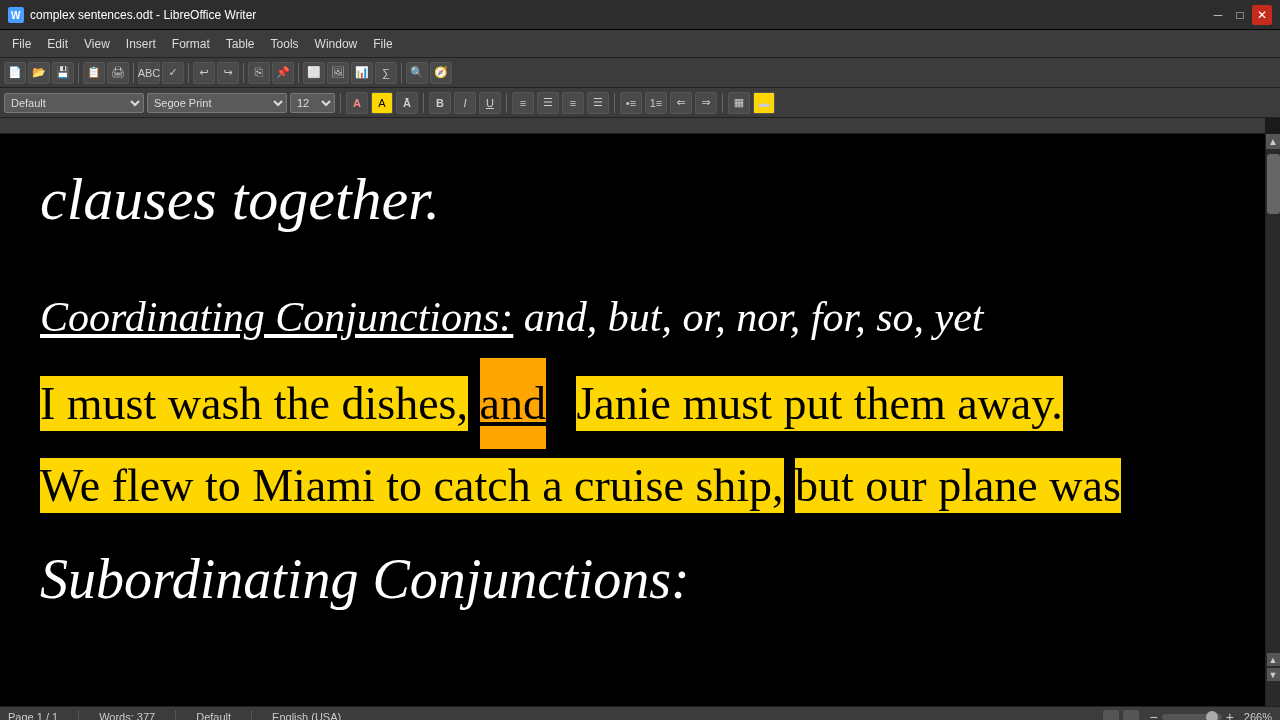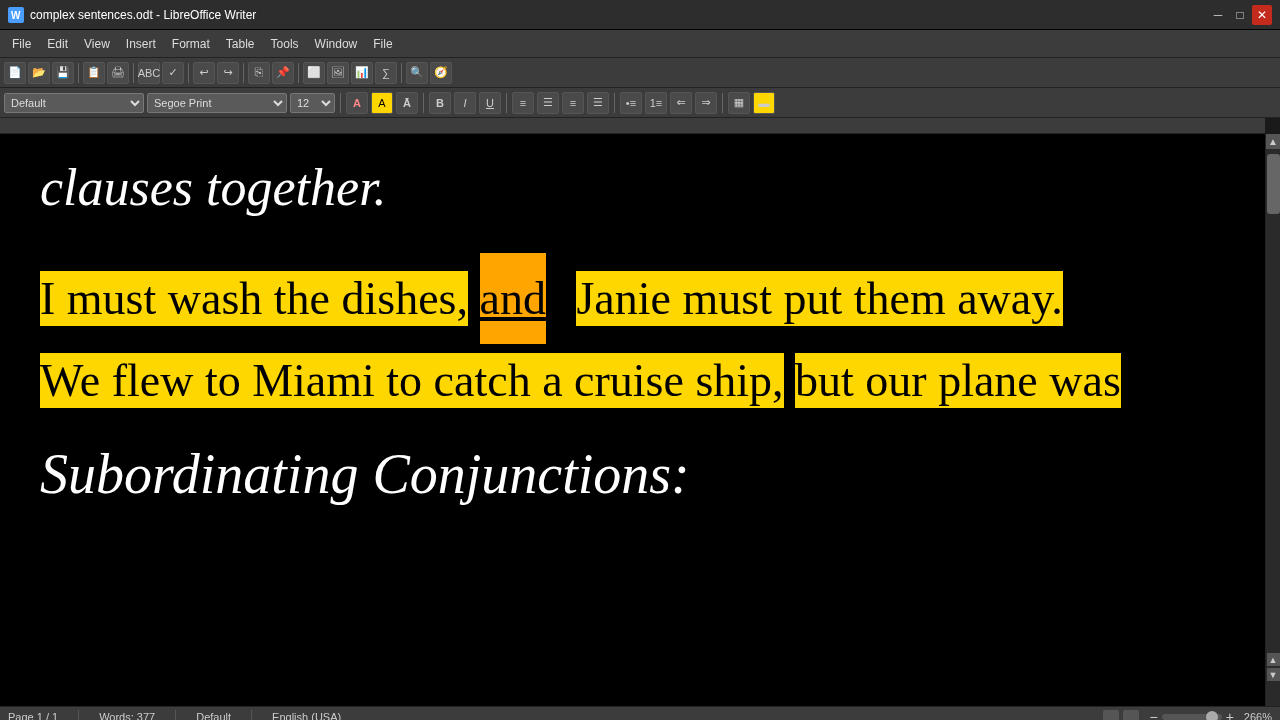--- a/index.html
+++ b/index.html
@@ -117,24 +117,25 @@
       padding: 0 8px;
       font-size: 11px;
       color: #ccc;
       gap: 20px;
     }
     .status-sep { width: 1px; height: 14px; background: #555; }
     .status-right { margin-left: auto; display: flex; align-items: center; gap: 10px; }
 
     
     .text-partial {
-      font-size: 52px;
+      font-size: 60px;
       font-style: italic;
       line-height: 1.3;
       margin-bottom: 30px;
+      margin-top: 6px;
     }
 
     .text-heading {
       font-size: 42px;
       font-style: italic;
       line-height: 1.4;
       margin-bottom: 30px;
     }
 
     .underline-text { text-decoration: underline; }
@@ -237,20 +238,23 @@
   <div style="display:flex; flex:1; overflow:hidden; position:relative;">
 
     <div class="page-content" style="flex:1; overflow:hidden;">
 
       <div class="text-partial">
         <em>clauses together.</em>
       </div>
 
       <div style="height:20px;"></div>
 
+      <div class="text-heading">
+        <em><span class="underline-text">Coordinating Conjunctions:</span><span> and, but, or, nor, for, so, yet</span></em>
+      </div>
 
       <div style="margin-bottom:25px; font-size:46px; font-family:'Segoe Print','Comic Sans MS',cursive;">
         <span style="background-color:#FFD700; color:#000; padding:2px 0;">I must wash the dishes,</span><span style="color:#fff;"> </span><span style="background-color:#FFA500; color:#000; text-decoration:underline; padding:20px 0;">and</span><span style="color:#fff;"> </span><span style="background-color:#FFD700; color:#000; padding:2px 0;margin-left:19px;">Janie must put them away.</span>
       </div>
 
       <div style="font-size:46px; font-family:'Segoe Print','Comic Sans MS',cursive; line-height:1.35;">
         <span style="background-color:#FFD700; color:#000; padding:2px 0;">We flew to Miami to catch a cruise ship,</span><span style="color:#fff;"> </span><span style="background-color:#FFD700; color:#000; padding:2px 0;">but our plane was</span>
         <br>
       </div>
 

